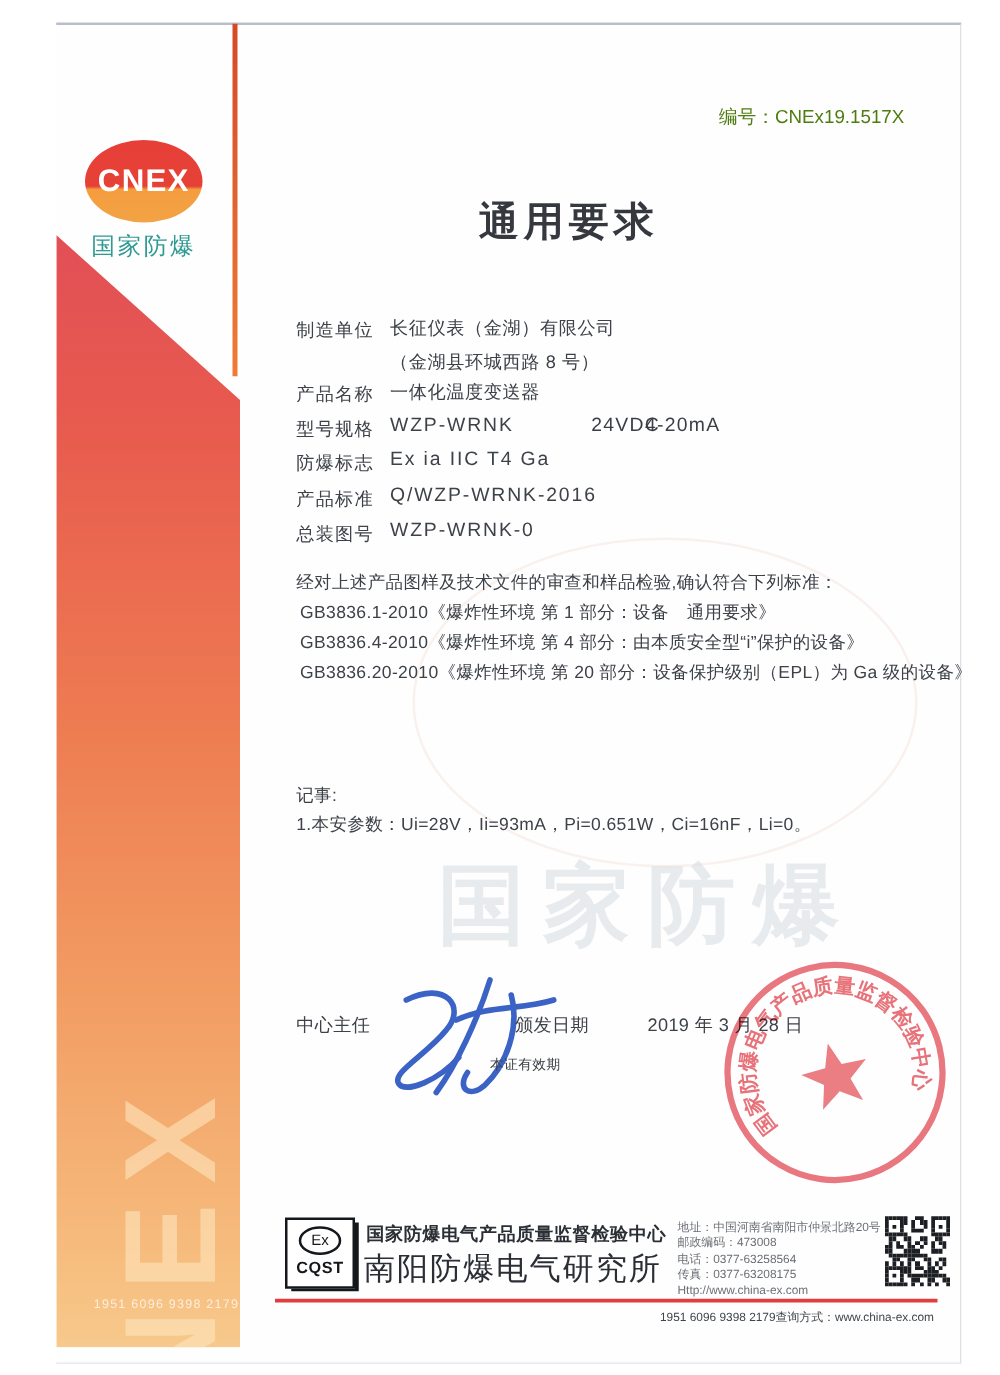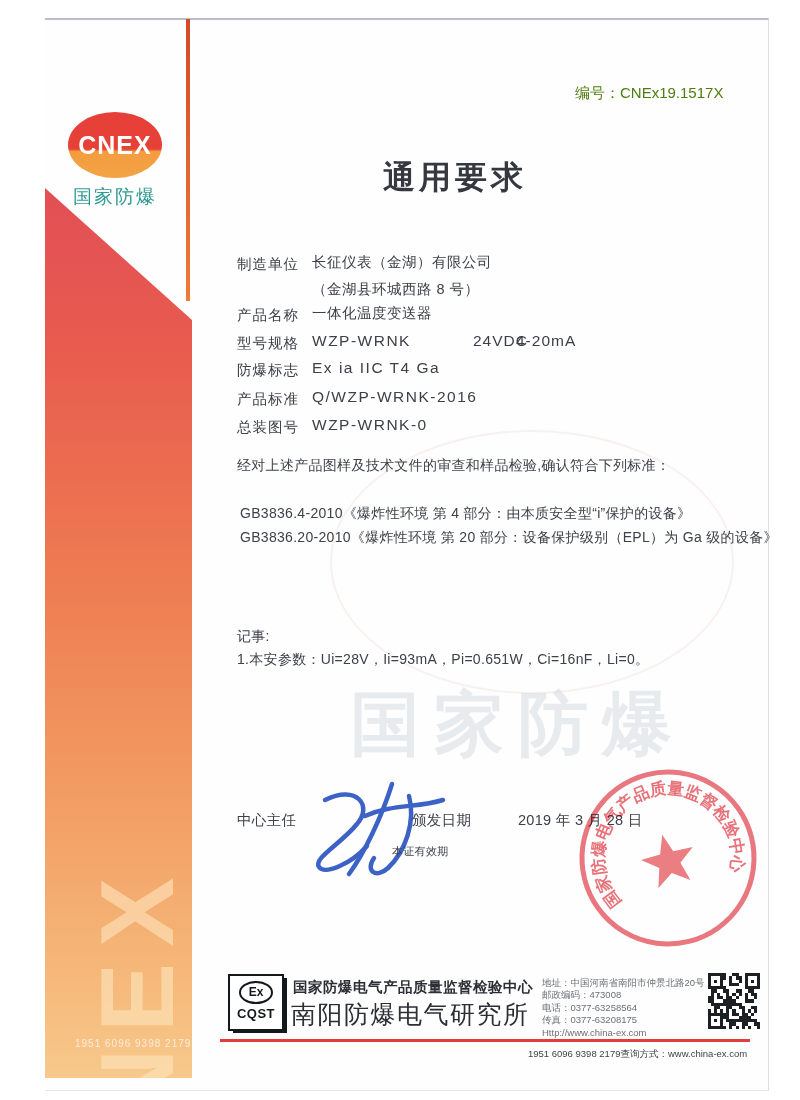--- a/index.html
+++ b/index.html
@@ -43,21 +43,21 @@
   .wm-circle{position:absolute;left:330px;top:430px;width:400px;height:260px;border-radius:50%;
         border:2px solid rgba(233,196,181,0.22);pointer-events:none;}
   
   .sig-svg{position:absolute;left:295px;top:778px;}
   .stamp-svg{position:absolute;left:573px;top:763px;transform:rotate(-14deg);
         mix-blend-mode:multiply;opacity:0.9;}
   
   .badge{position:absolute;left:228px;top:974px;width:52px;height:53px;border:2px solid #15181b;
         box-shadow:4px 3px 0 -1px #15181b;background:#fff;text-align:center;}
   .badge-ex{width:30px;height:19px;margin:5px auto 2px;border:2px solid #15181b;border-radius:50%;
-        font-size:12px;font-weight:bold;line-height:19px;color:#15181b;}
+        font-size:12px;font-weight:normal;line-height:19px;color:#15181b;}
   .badge-cqst{font-size:13px;font-weight:bold;letter-spacing:0.5px;color:#15181b;}
   .center-name{position:absolute;left:293px;top:978px;font-size:14.5px;font-weight:bold;
         letter-spacing:0.5px;color:#2b2f35;}
   .institute-name{position:absolute;left:291px;top:998px;font-size:25px;letter-spacing:1.5px;color:#2b2f35;}
   .contact{position:absolute;left:542px;top:977px;font-size:9.5px;line-height:12.4px;color:#6b6f75;}
   #qr{position:absolute;left:708px;top:973px;width:52px;height:56px;display:grid;
       grid-template-columns:repeat(17,1fr);grid-template-rows:repeat(17,1fr);background:#fff;}
   #qr i{display:block;}
   #qr i.b{background:#1c1f24;}
   
@@ -103,20 +103,21 @@
   <div class="flabel" style="top:361px">防爆标志</div>
   <div class="fvalue latin" style="top:359px">Ex ia IIC T4 Ga</div>
 
   <div class="flabel" style="top:390px">产品标准</div>
   <div class="fvalue latin" style="top:388px">Q/WZP-WRNK-2016</div>
 
   <div class="flabel" style="top:418px">总装图号</div>
   <div class="fvalue latin" style="top:416px">WZP-WRNK-0</div>
 
   <div class="stline" style="top:457px">经对上述产品图样及技术文件的审查和样品检验,确认符合下列标准：</div>
+  <div class="stline" style="top:481px;left:240px">GB3836.1-2010《爆炸性环境 第 1 部分：设备　通用要求》</div>
   <div class="stline" style="top:505px;left:240px">GB3836.4-2010《爆炸性环境 第 4 部分：由本质安全型“i”保护的设备》</div>
   <div class="stline" style="top:529px;left:240px">GB3836.20-2010《爆炸性环境 第 20 部分：设备保护级别（EPL）为 Ga 级的设备》</div>
 
   <div class="stline" style="top:628px">记事:</div>
   <div class="stline" style="top:651px">1.本安参数：Ui=28V，Ii=93mA，Pi=0.651W，Ci=16nF，Li=0。</div>
 
   <div class="stline" style="top:811px;font-size:14.5px">中心主任</div>
   <svg class="sig-svg" width="170" height="100" viewBox="0 0 170 100">
     <g fill="none" stroke="#2b55c0" stroke-width="4.5" stroke-linecap="round" opacity="0.92">
       <path d="M30,22 C62,6 78,28 62,46 C46,66 18,80 24,89 C30,97 56,86 72,68"></path>

